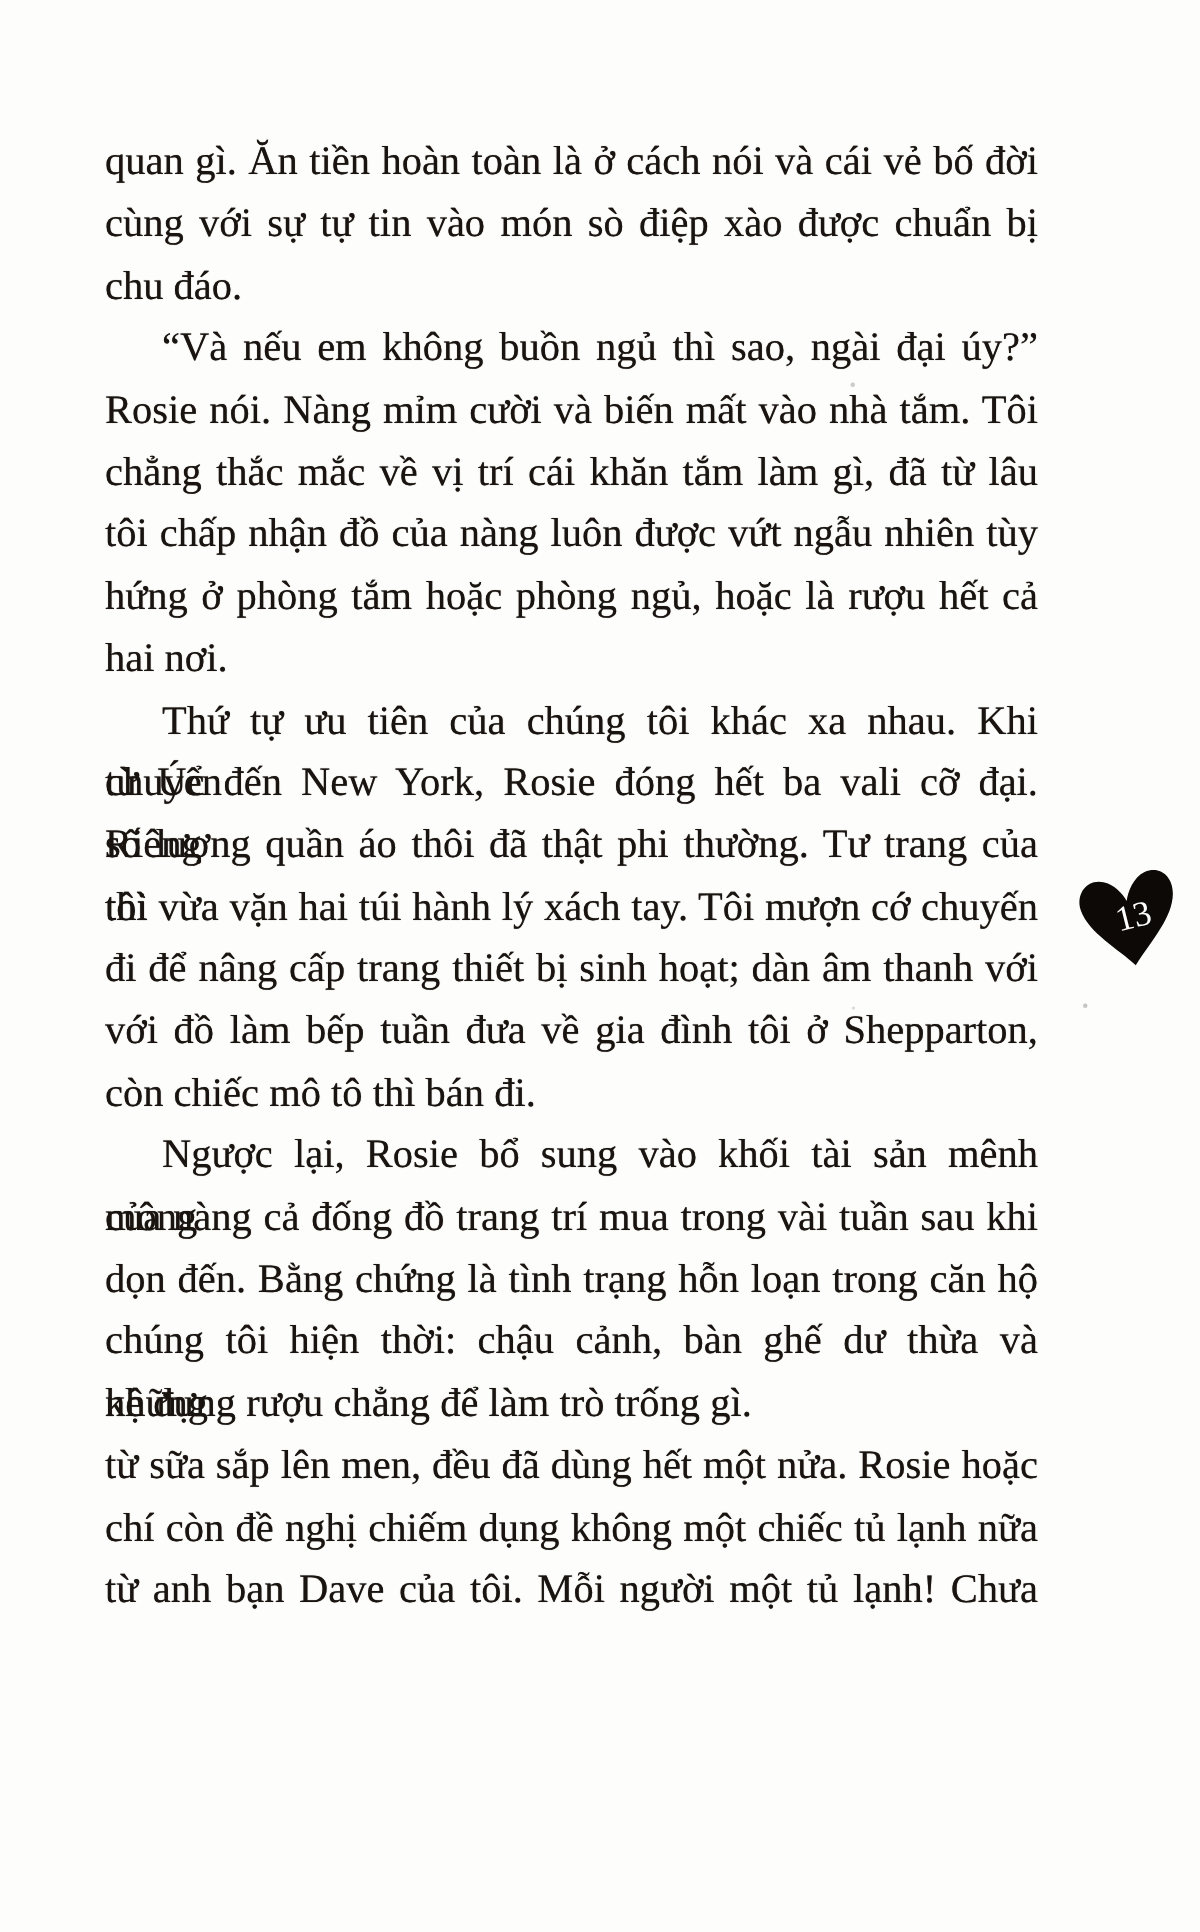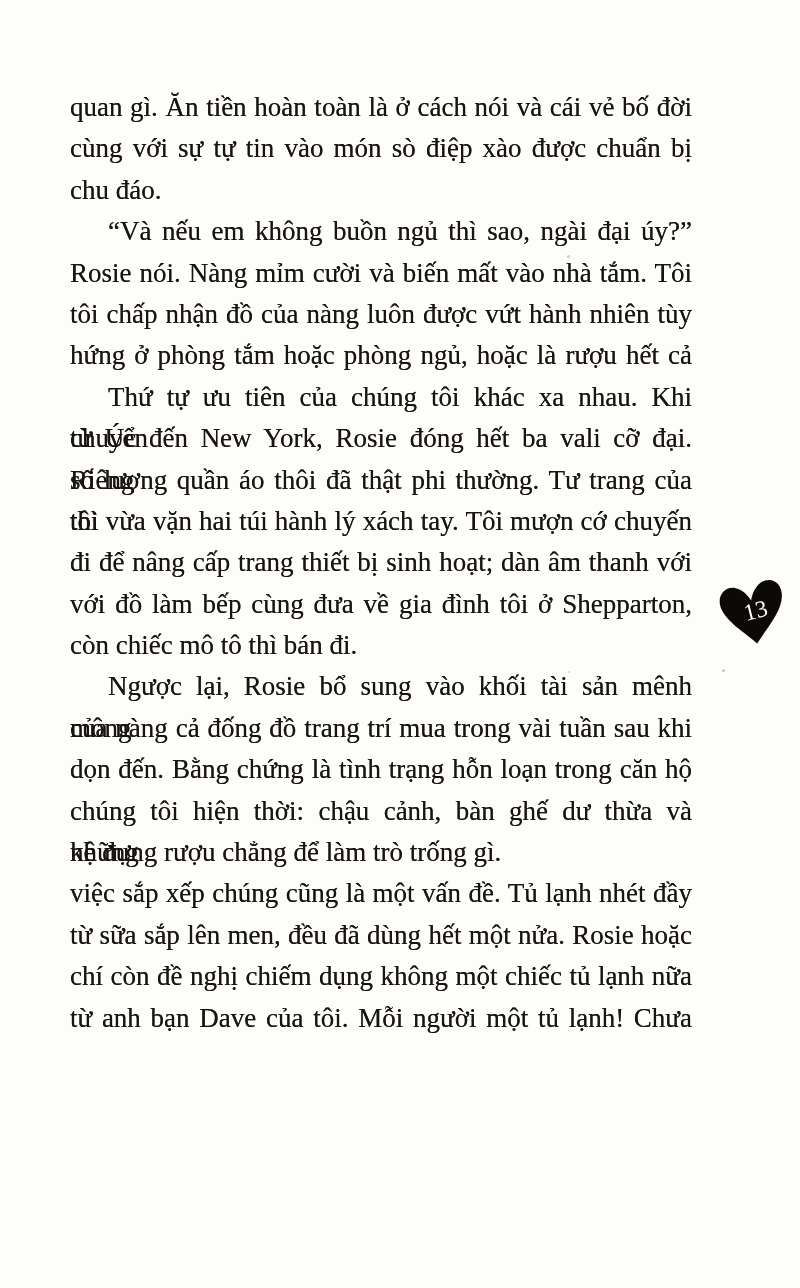--- a/index.html
+++ b/index.html
@@ -72,35 +72,36 @@
 <body>
 
 <div class="page">
 
   <main class="text-block">
       <p class="line">quan gì. Ăn tiền hoàn toàn là ở cách nói và cái vẻ bố đời</p>
       <p class="line">cùng với sự tự tin vào món sò điệp xào được chuẩn bị</p>
       <p class="line para-end">chu đáo.</p>
       <p class="line indent">“Và nếu em không buồn ngủ thì sao, ngài đại úy?”</p>
       <p class="line">Rosie nói. Nàng mỉm cười và biến mất vào nhà tắm. Tôi</p>
-      <p class="line">tôi chấp nhận đồ của nàng luôn được vứt hành nhiên tùy</p>
+      <p class="line">chẳng thắc mắc về vị trí cái khăn tắm làm gì, đã từ lâu</p>
+      <p class="line">tôi chấp nhận đồ của nàng luôn được vứt ngẫu nhiên tùy</p>
       <p class="line">hứng ở phòng tắm hoặc phòng ngủ, hoặc là rượu hết cả</p>
+      <p class="line para-end">hai nơi.</p>
       <p class="line indent">Thứ tự ưu tiên của chúng tôi khác xa nhau. Khi chuyển</p>
       <p class="line">từ Úc đến New York, Rosie đóng hết ba vali cỡ đại. Riêng</p>
       <p class="line">số lượng quần áo thôi đã thật phi thường. Tư trang của tôi</p>
       <p class="line">thì vừa vặn hai túi hành lý xách tay. Tôi mượn cớ chuyến</p>
       <p class="line">đi để nâng cấp trang thiết bị sinh hoạt; dàn âm thanh với</p>
-      <p class="line">với đồ làm bếp cùng đưa về gia đình tôi ở Shepparton,</p>
+      <p class="line">với đồ làm bếp tuần đưa về gia đình tôi ở Shepparton,</p>
       <p class="line para-end">còn chiếc mô tô thì bán đi.</p>
       <p class="line indent">Ngược lại, Rosie bổ sung vào khối tài sản mênh mông</p>
       <p class="line">của nàng cả đống đồ trang trí mua trong vài tuần sau khi</p>
       <p class="line">dọn đến. Bằng chứng là tình trạng hỗn loạn trong căn hộ</p>
       <p class="line">chúng tôi hiện thời: chậu cảnh, bàn ghế dư thừa và những</p>
       <p class="line para-end">kệ đựng rượu chẳng để làm trò trống gì.</p>
-      <p class="line">việc sắp xếp chúng cũng là một vấn đề. Tủ lạnh nhét đầy</p>
       <p class="line">từ sữa sắp lên men, đều đã dùng hết một nửa. Rosie hoặc</p>
       <p class="line">chí còn đề nghị chiếm dụng không một chiếc tủ lạnh nữa</p>
       <p class="line">từ anh bạn Dave của tôi. Mỗi người một tủ lạnh! Chưa</p>
     </main>
 
   <div class="page-marker">
     <svg viewBox="0 0 100 100" aria-hidden="true">
       <path d="M51 92
                C38 76 14 58 10 38
                C7 22 20 11 33 16

